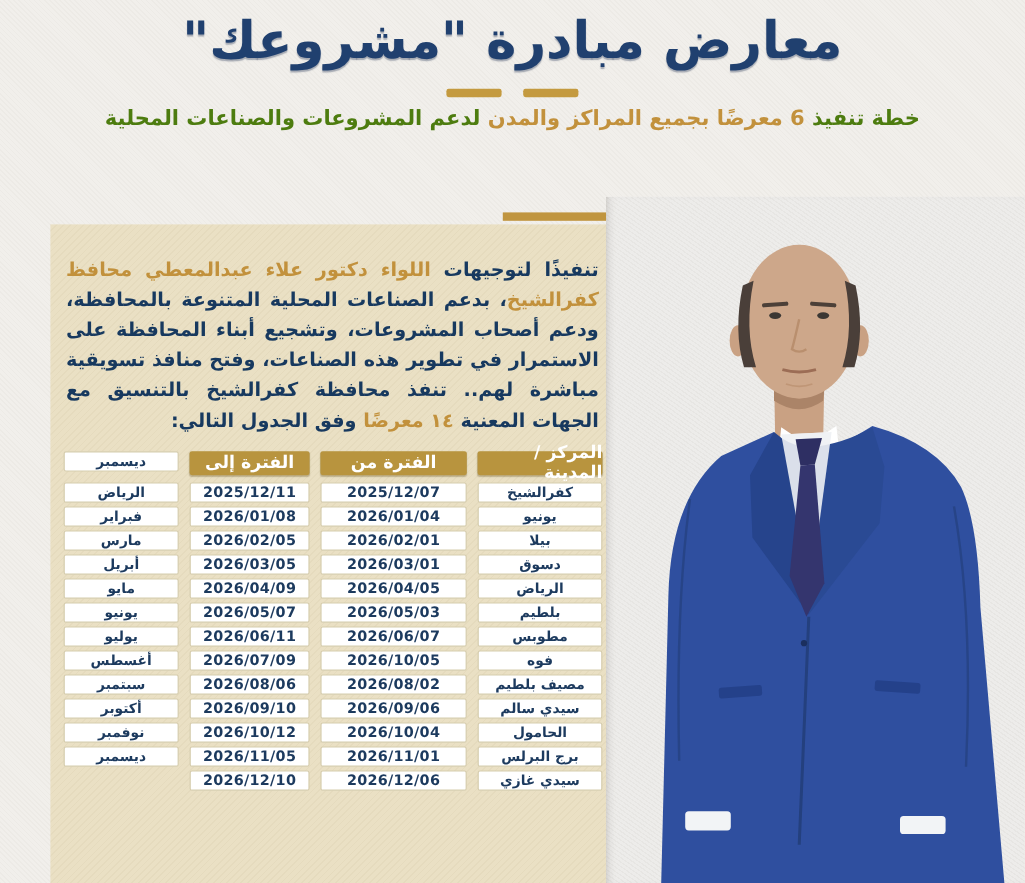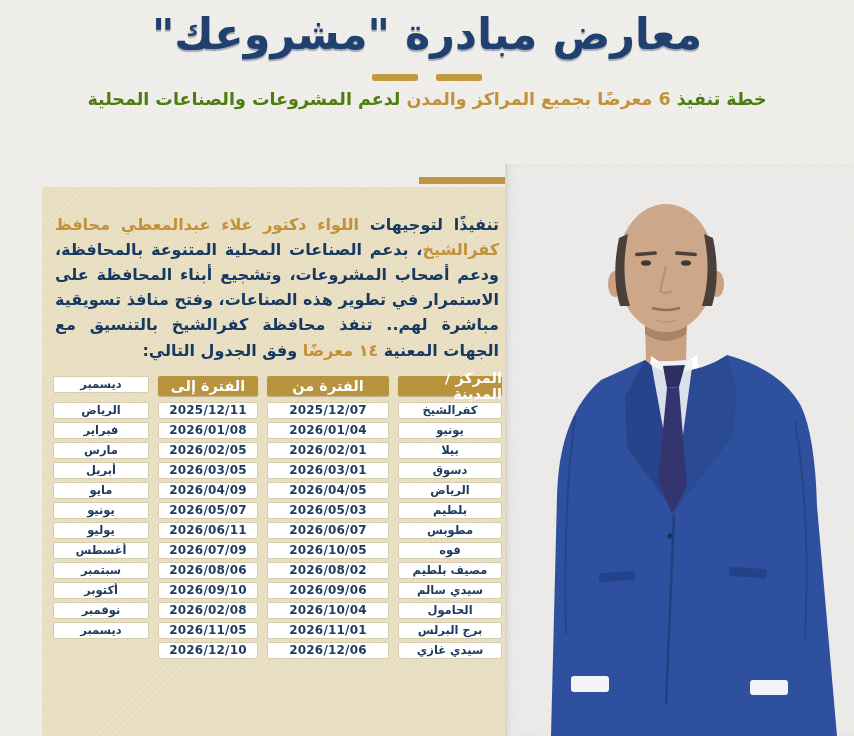--- a/index.html
+++ b/index.html
@@ -139,21 +139,21 @@
         <div class="cell">مصيف بلطيم</div>
         <div class="cell date">2026/08/02</div>
         <div class="cell date">2026/08/06</div>
         <div class="cell">سبتمبر</div>
         <div class="cell">سيدي سالم</div>
         <div class="cell date">2026/09/06</div>
         <div class="cell date">2026/09/10</div>
         <div class="cell">أكتوبر</div>
         <div class="cell">الحامول</div>
         <div class="cell date">2026/10/04</div>
-        <div class="cell date">2026/02/08</div>
+        <div class="cell date">2026/10/12</div>
         <div class="cell">نوفمبر</div>
         <div class="cell">برج البرلس</div>
         <div class="cell date">2026/11/01</div>
         <div class="cell date">2026/11/05</div>
         <div class="cell">ديسمبر</div>
         <div class="cell">سيدي غازي</div>
         <div class="cell date">2026/12/06</div>
         <div class="cell date">2026/12/10</div>
       </div>
   </div>

